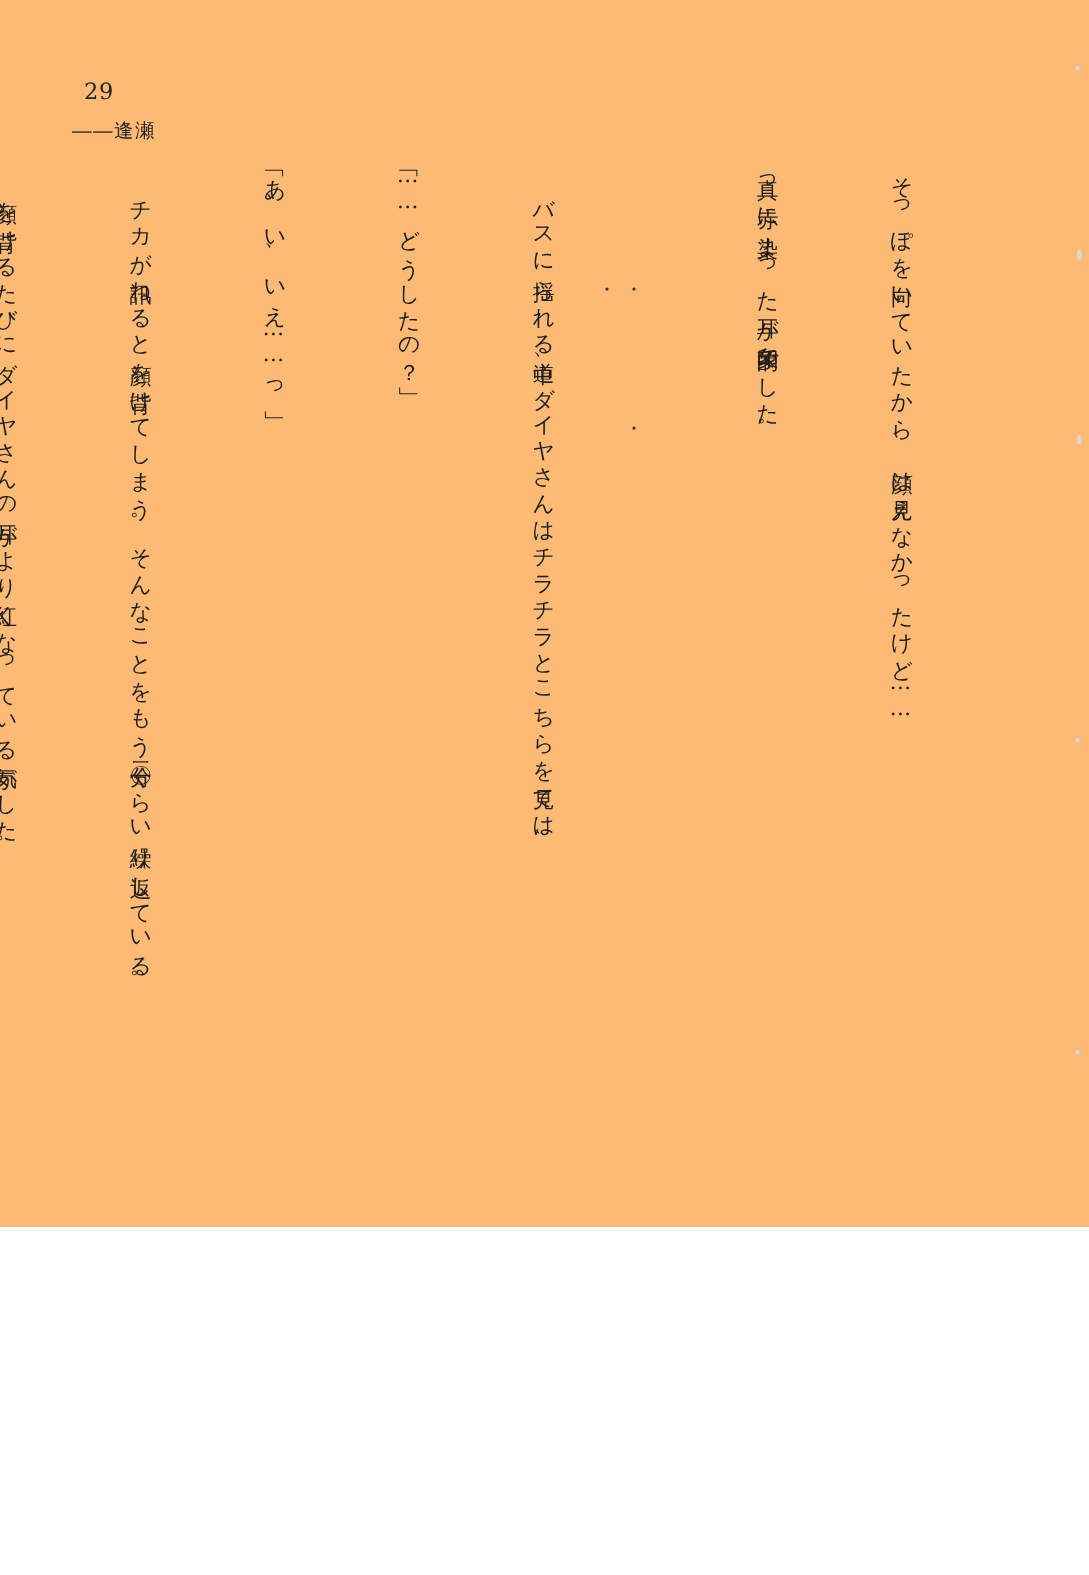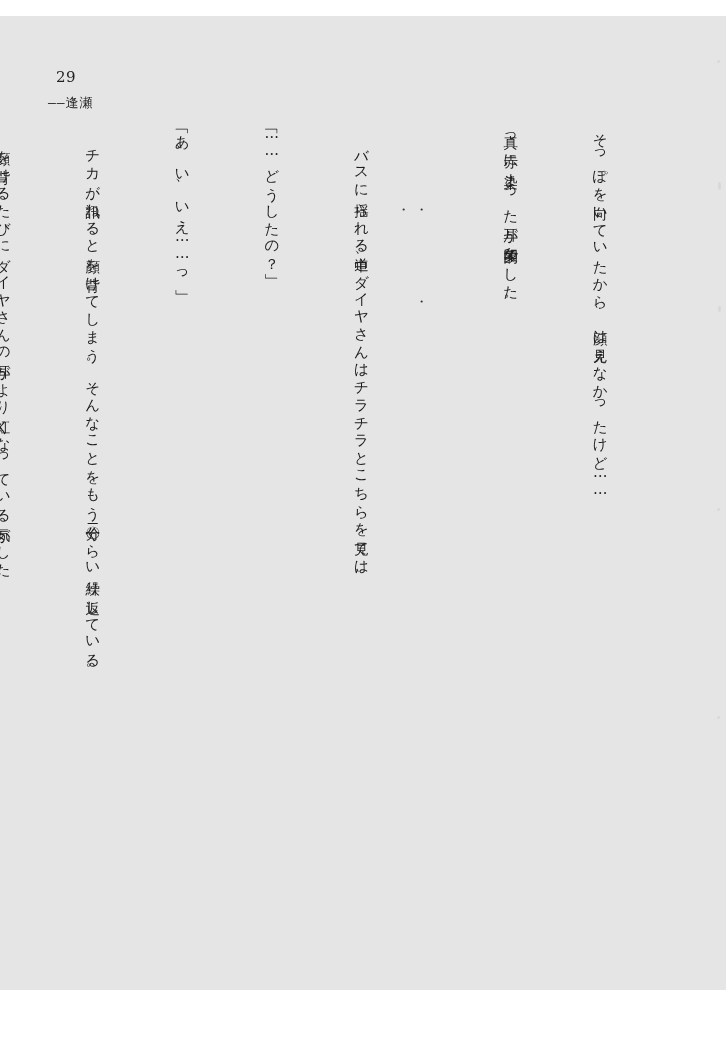--- a/index.html
+++ b/index.html
@@ -12,44 +12,44 @@
     height: 1050px;
     position: relative;
     font-family: "DejaVu Serif", "Liberation Serif", serif;
     color: #1a1a1a;
     overflow: hidden;
   }
 
   .page {
     position: absolute;
     left: 0;
-    top: 16px;
+    top: 0;
     width: 726px;
-    height: 974px;
-    background: #e5e5e5;
+    height: 818px;
+    background: #fdba74;
   }
 
   
   .page-number {
     position: absolute;
     left: 56px;
     top: 52px;
     font-size: 15px;
     letter-spacing: 0.5px;
     color: #222;
   }
 
   
   .running-head {
     position: absolute;
     left: 48px;
     top: 78px;
     font-size: 13px;
     color: #222;
-    font-family: Liberation Mono, monospace;
+    font-family: Liberation Sans, sans-serif;
     letter-spacing: 1px;
   }
 
   
   .body-text {
     position: absolute;
     right: 52px;
     top: 108px;
     height: 880px;
     width: 566px;

